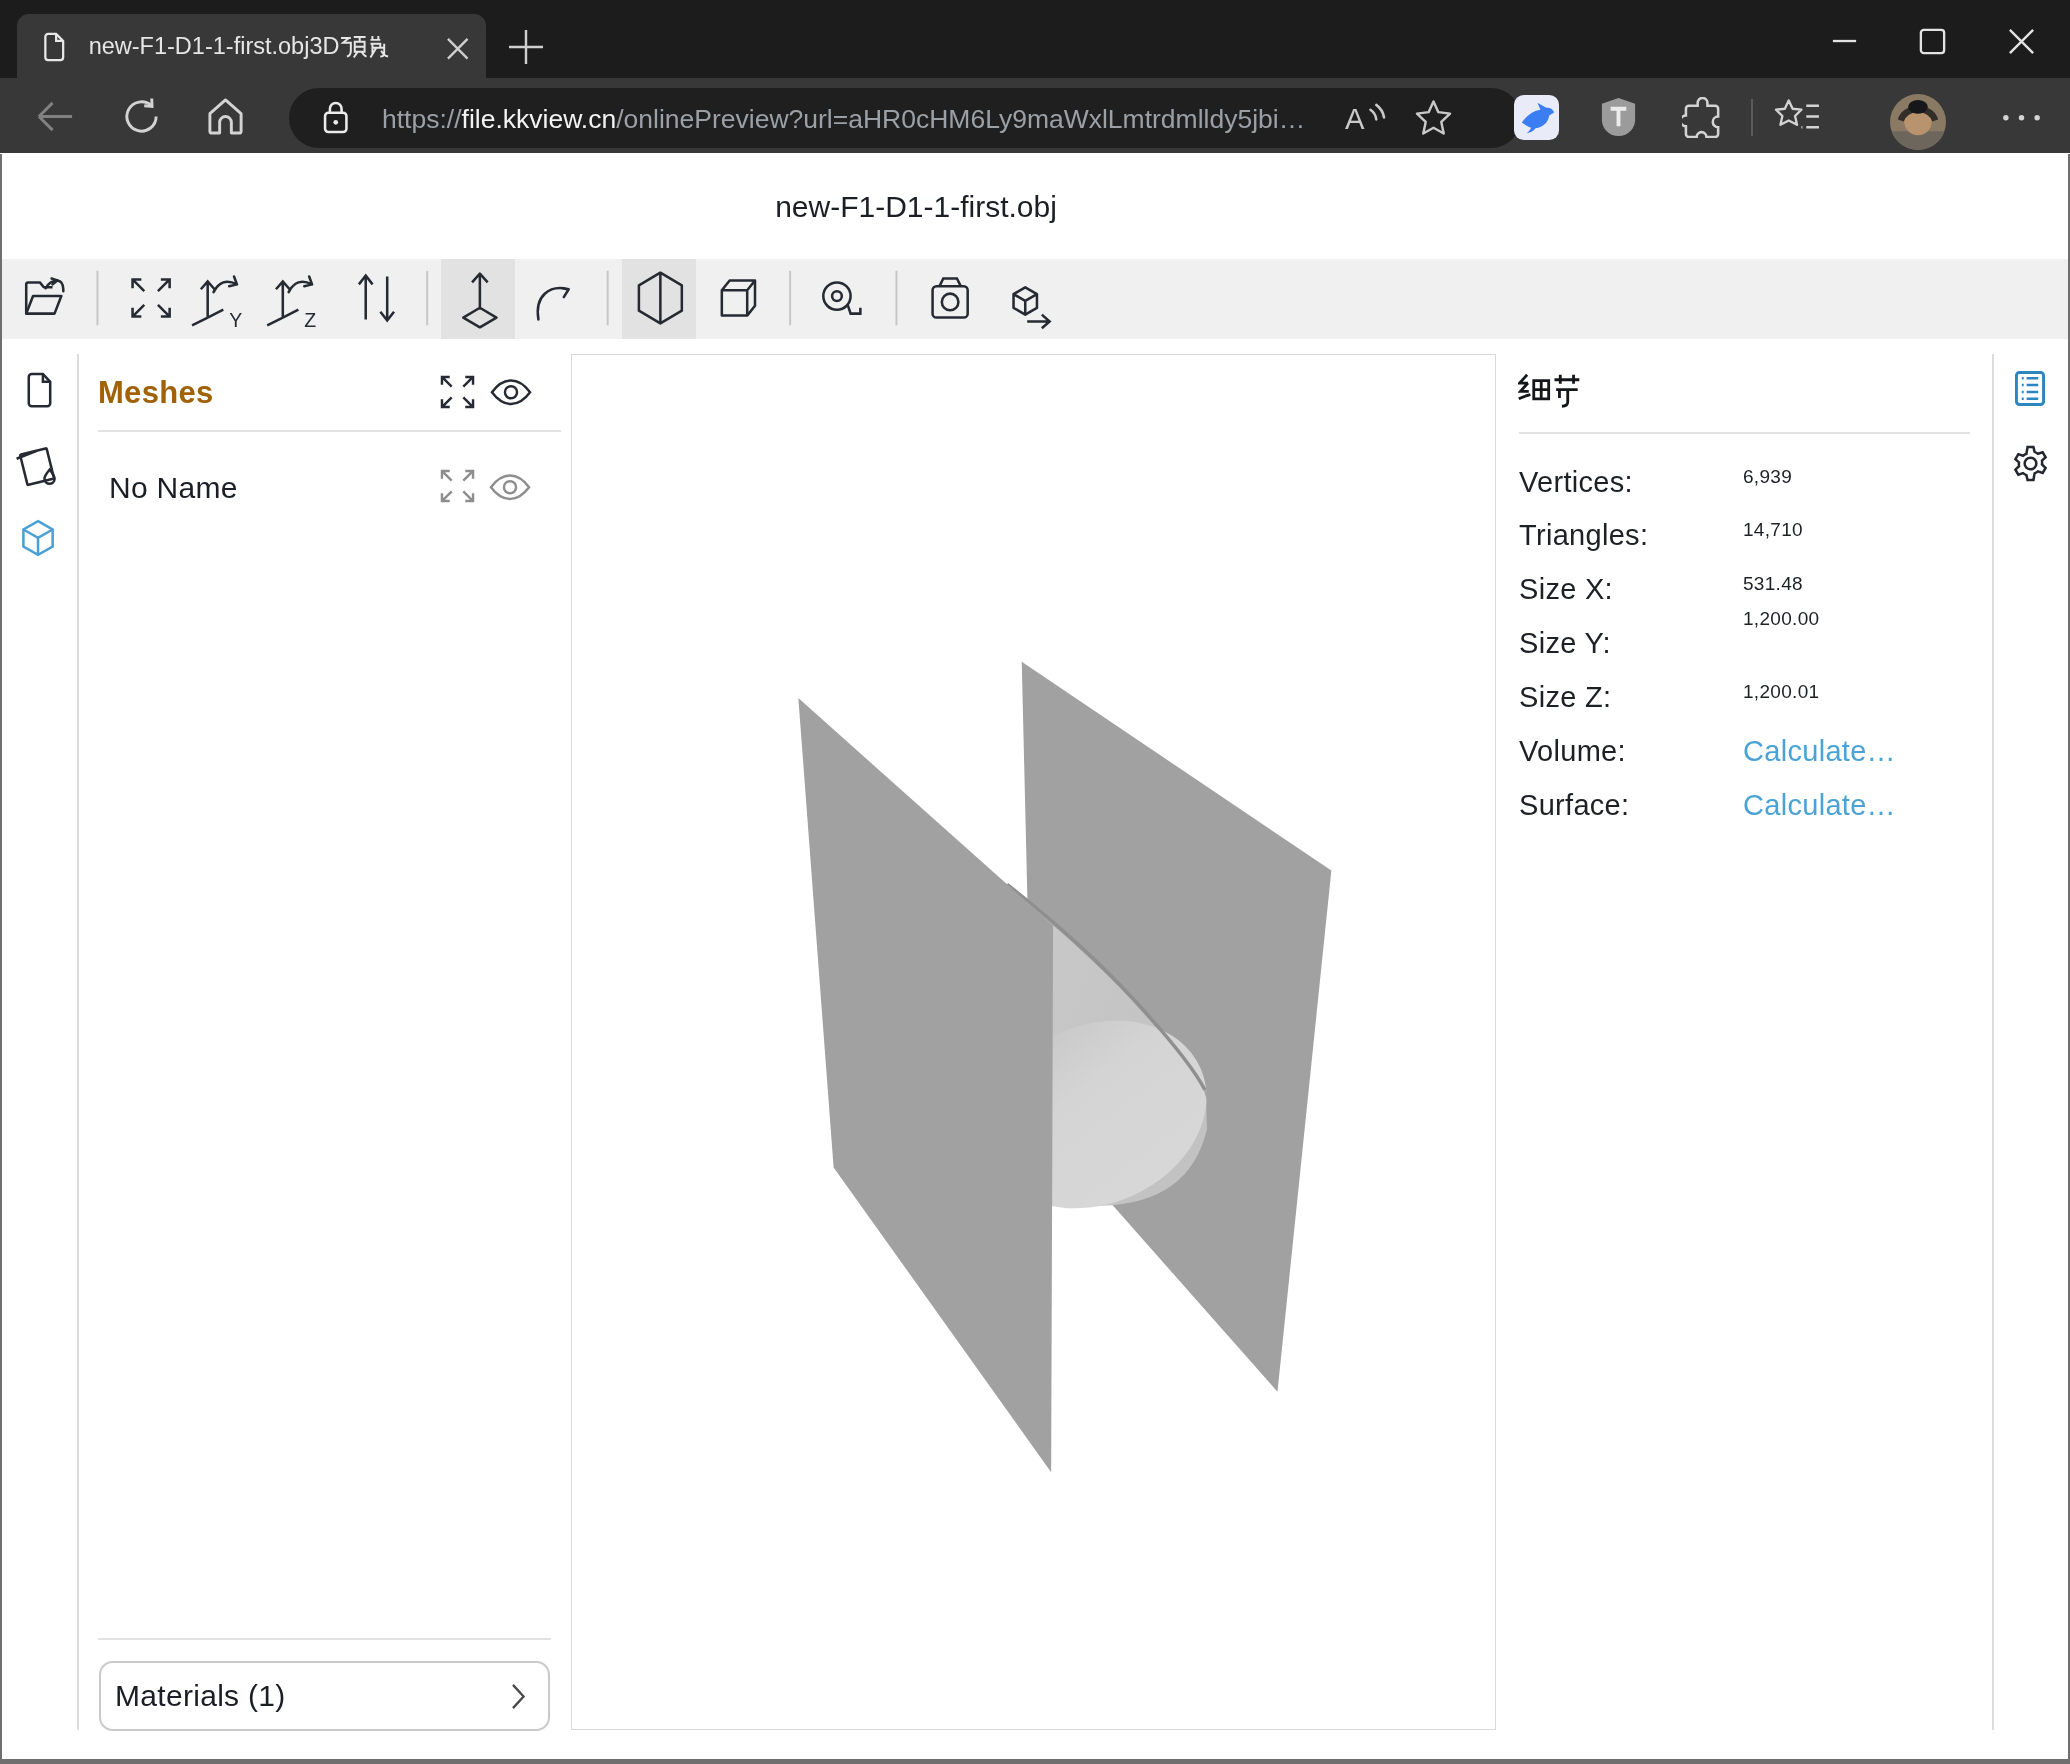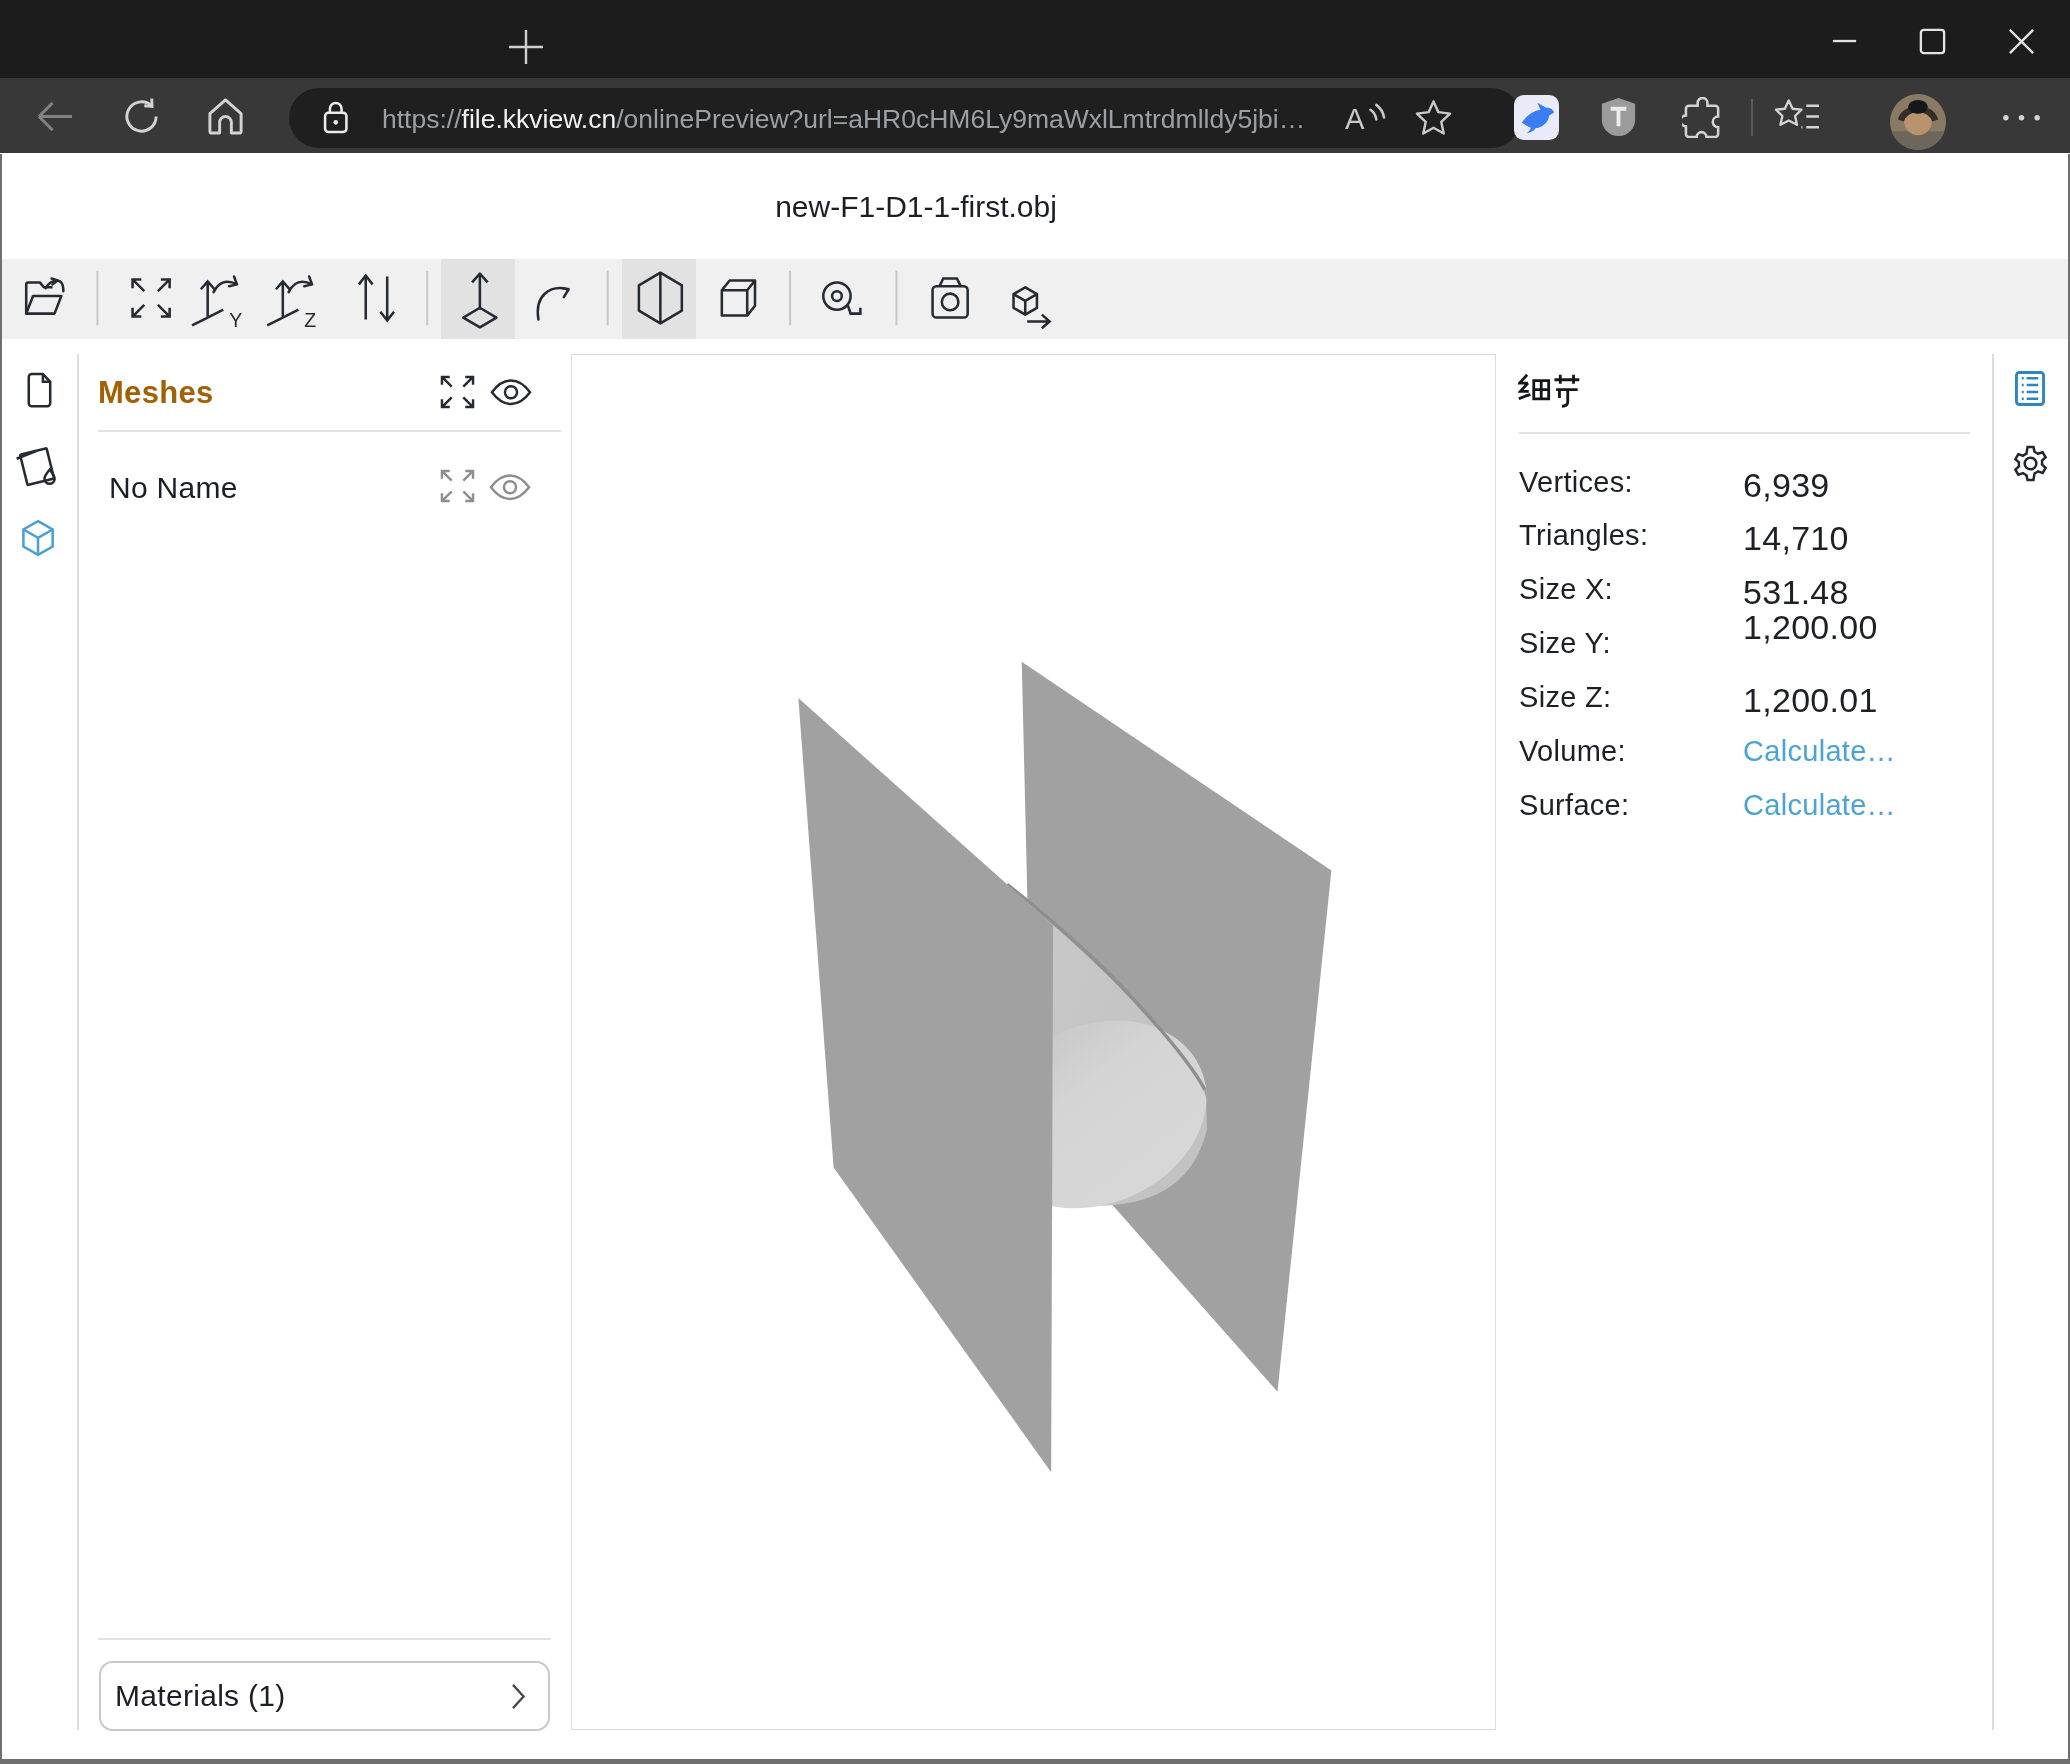--- a/index.html
+++ b/index.html
@@ -19,27 +19,44 @@
 #bbord{left:0;top:1759px;width:2070px;height:4.9px;background:#6f6f6f;}
 #ldiv{left:77px;top:354px;width:2px;height:1376px;background:#dcdcdc;}
 #rdiv{left:1992px;top:354px;width:2px;height:1376px;background:#dcdcdc;}
 #viewport{left:571px;top:354px;width:923px;height:1374px;border:1px solid #d9d9d9;background:#fff;}
 #meshes{left:98px;top:375px;font-size:31px;font-weight:600;color:#a16207;letter-spacing:0.3px;}
 #noname{left:109px;top:471px;font-size:30px;color:#1b1e24;letter-spacing:0.3px;}
 .hsep{height:2px;background:#e2e2e2;}
 #matbtn{left:99px;top:1661px;width:447px;height:66px;border:2px solid #c9c9c9;border-radius:13.7px;}
 #mattxt{left:115px;top:1664px;font-size:30px;color:#1b1e24;height:63px;line-height:63px;letter-spacing:0.3px;}
 .dl{font-size:29px;color:#1d2025;letter-spacing:0.3px;}
-.dv{font-size:34px;color:#1d2025;letter-spacing:0.3px;}
+.dv{font-size:19px;color:#1d2025;letter-spacing:0.3px;}
 .dc{font-size:29px;color:#4aa3d4;letter-spacing:0.3px;}
 </style></head>
 <body>
 <div id="win">
 
   <div id="strip" class="abs"></div>
+  <div id="tab" class="abs">
+    <svg class="abs" style="left:26.5px;top:18.6px" width="22.5" height="30" viewBox="0 0 24 32">
+      <path d="M2.5 5 a3 3 0 0 1 3-3 H14 L21.5 9.5 V27 a3 3 0 0 1 -3 3 H5.5 a3 3 0 0 1 -3-3 Z" fill="none" stroke="#e8e8e8" stroke-width="2.4"></path>
+      <path d="M14 2.5 V9.5 H21.5" fill="none" stroke="#e8e8e8" stroke-width="2.4"></path>
+    </svg>
+    <div id="tabtitle" class="abs">new-F1-D1-1-first.obj3D</div>
+    <svg id="yulan" class="abs" style="left:323px;top:20.6px" width="57" height="25.5" viewBox="0 0 58 26" fill="none" stroke="#e6e6e6" stroke-width="2">
+      <path d="M1 4 H11 M9 4 L3 9 H11 V17 Q11 22 7 23"></path>
+      <path d="M14 3 H26 M20 3 V7 M15 8 H25 V18 H15 Z M15 13 H25 M18 18 L14 24 M22 18 Q24 22 27 23"></path>
+      <path d="M31 6 H41 M33 2 V6 M39 2 V6 M31 10 H41 V14"></path>
+      <path d="M33 10 V20 M33 14 H45 M45 10 V19 Q45 23 41 23 M37 14 L31 24 M42 17 Q44 22 49 23"></path>
+      <path d="M50 3 V10 M50 3 H56" stroke-width="0"></path>
+    </svg>
+    <svg class="abs" style="left:428px;top:22.5px" width="25.5" height="25.5" viewBox="0 0 26 26">
+      <path d="M3 3 L23 23 M23 3 L3 23" stroke="#cfcfcf" stroke-width="2.4"></path>
+    </svg>
+  </div>
   <svg class="abs" style="left:508px;top:29px" width="36" height="36" viewBox="0 0 37 37">
     <path d="M1 18.5 H36 M18.5 1 V36" stroke="#cfcfcf" stroke-width="2.5"></path>
   </svg>
   <svg class="abs" style="left:1829px;top:25.5px" width="31" height="31" viewBox="0 0 32 32">
     <path d="M4 15.5 H28" stroke="#e3e3e3" stroke-width="2.4"></path>
   </svg>
   <svg class="abs" style="left:1917px;top:25.5px" width="31" height="31" viewBox="0 0 32 32">
     <rect x="4" y="4" width="24" height="24" rx="3" fill="none" stroke="#e3e3e3" stroke-width="2.4"></rect>
   </svg>
   <svg class="abs" style="left:2006px;top:25.5px" width="31" height="31" viewBox="0 0 32 32">

